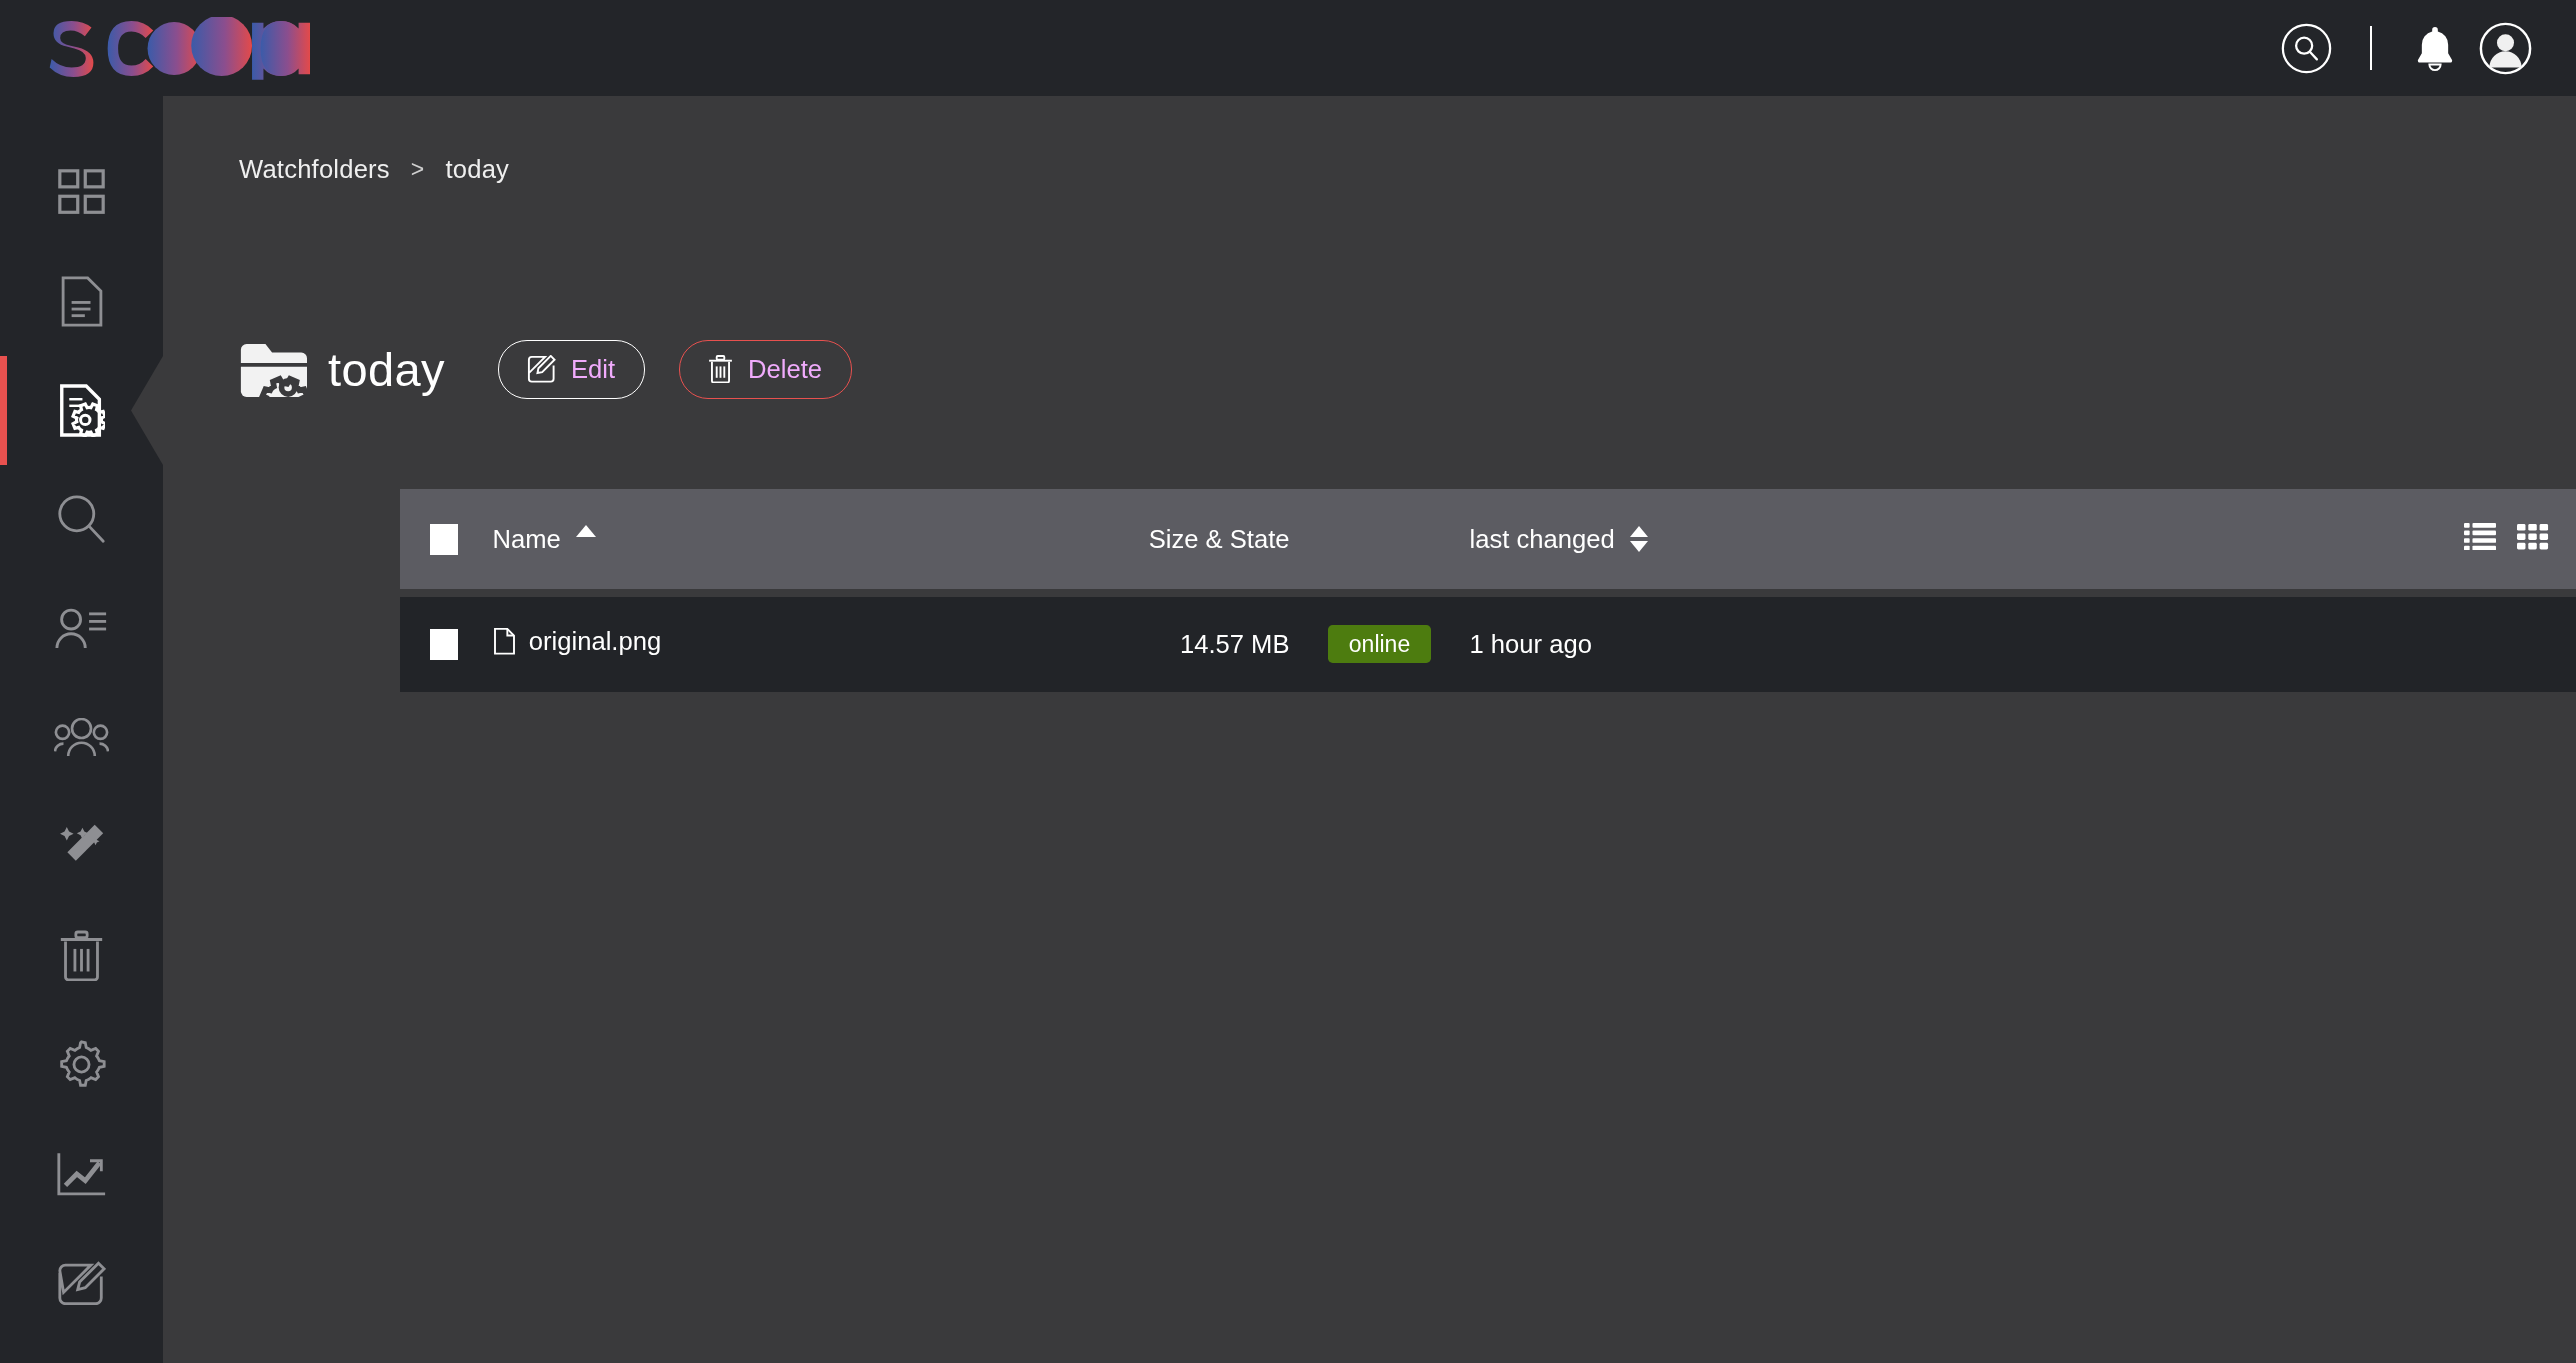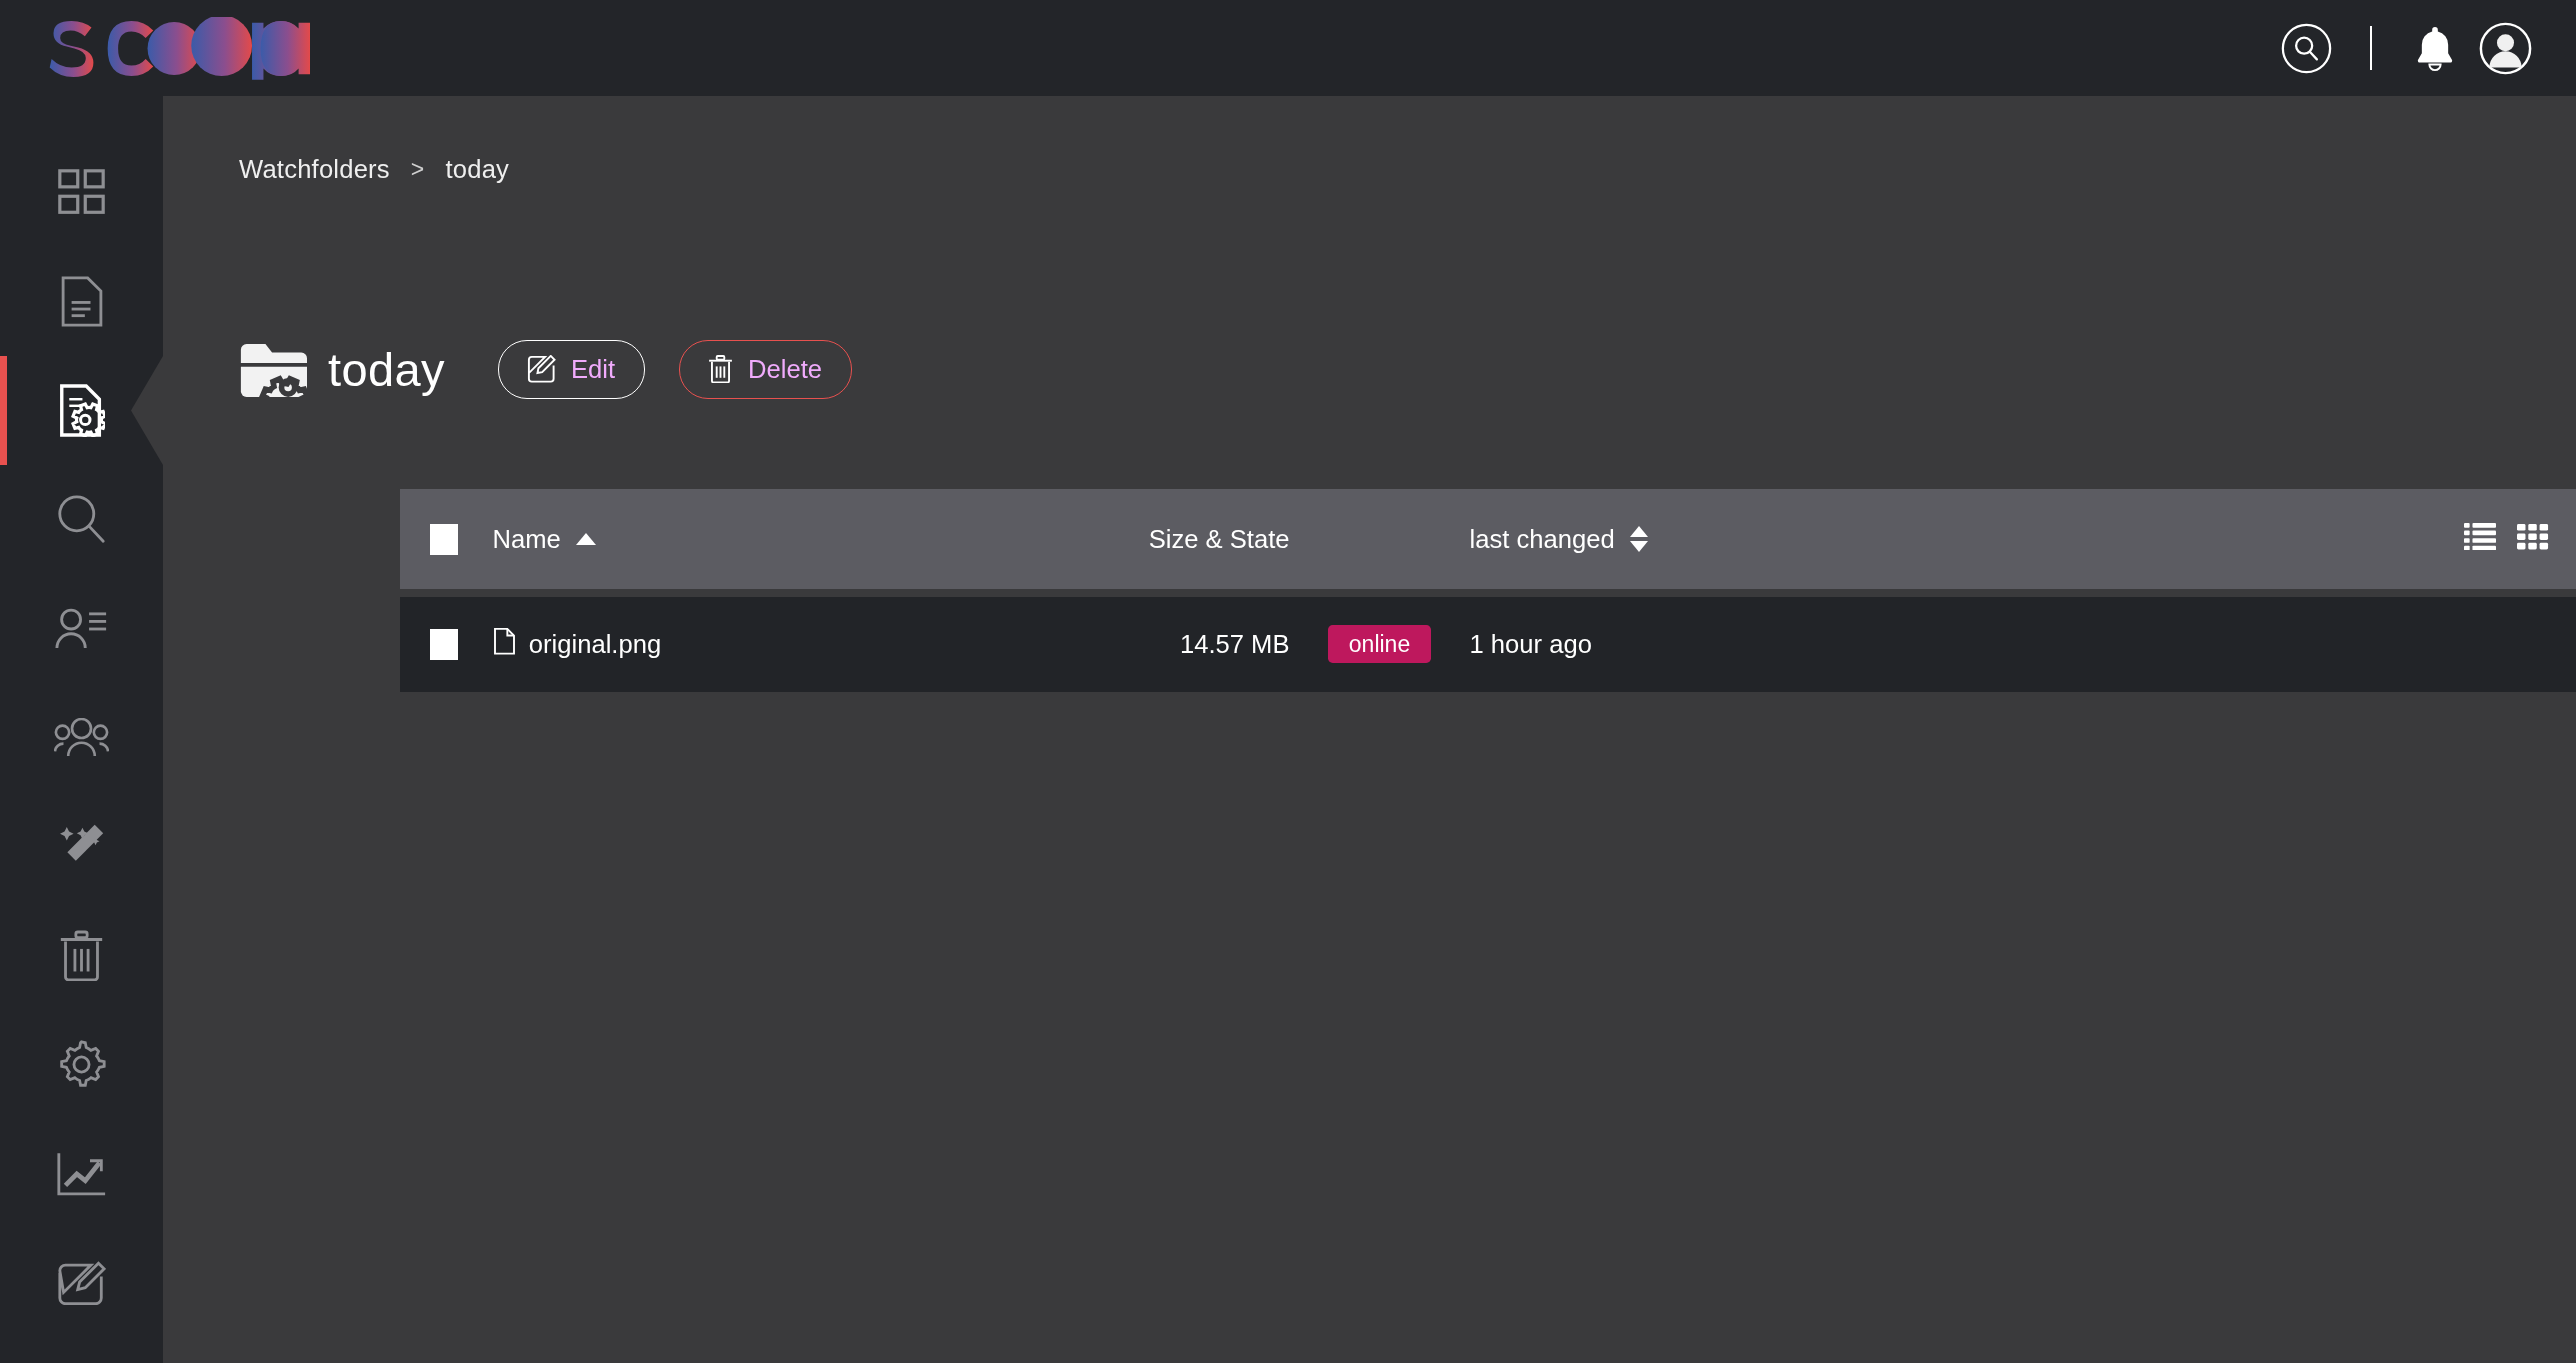--- a/index.html
+++ b/index.html
@@ -132,21 +132,21 @@
     display: flex; align-items: center;
     color: #ffffff; font-size: 25.6px;
     margin-top: 7.6px;
   }
   .cb {
     width: 27.5px; height: 31px;
     background: #ffffff;
     margin-left: 30px; margin-right: 35px;
     flex: none; cursor: pointer;
   }
-  .col-name  { width: 413px; display: flex; align-items: center; }
+  .col-name  { width: 413px; display: flex; }
   .col-path  { width: 773px; }
   .col-size  { width: 384px; text-align: left; display: flex; align-items: center; justify-content: flex-end; }
   .col-state { width: 180px; display: flex; justify-content: center; }
   .col-date  { flex: 1; display: flex; align-items: center; }
   .col-views { width: 161px; display: flex; align-items: center; justify-content: flex-start; gap: 21px; margin-left: auto; }
 
   .sort-asc {
     width: 0; height: 0; margin-left: 15px;
     border-left: 10.4px solid transparent;
     border-right: 10.4px solid transparent;
@@ -161,21 +161,21 @@
     display: block; width: 0; height: 0;
     border-left: 9.5px solid transparent;
     border-right: 9.5px solid transparent;
   }
   .sort-both i.up   { border-bottom: 11.4px solid #ffffff; }
   .sort-both i.down { border-top: 11.4px solid #ffffff; }
 
   .file-icon { margin-right: 13.3px; display: block; flex: none; }
 
   .badge {
-    background: #be185d; color: #ffffff;
+    background: #4d7c0f; color: #ffffff;
     font-size: 23px; border-radius: 4.7px;
     padding: 7.6px 21px; line-height: 1;
     white-space: nowrap;
   }
 
   .view-icon { cursor: pointer; display: block; }
 
   .spacer-right { width: 46px; }
 </style>
 </head>

